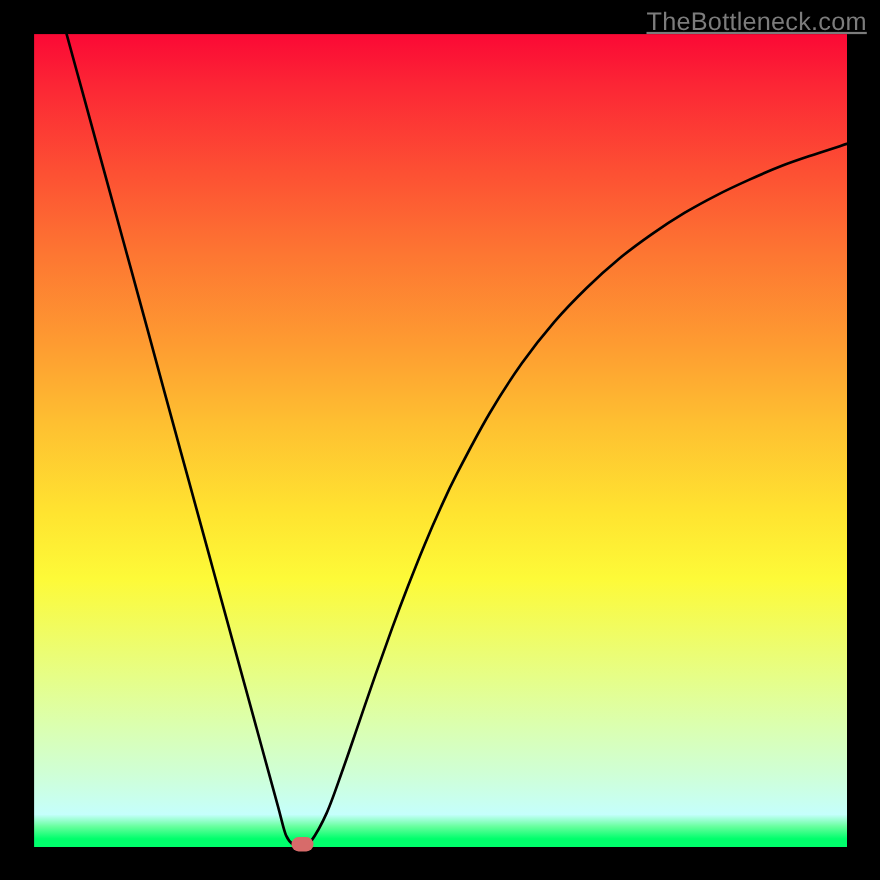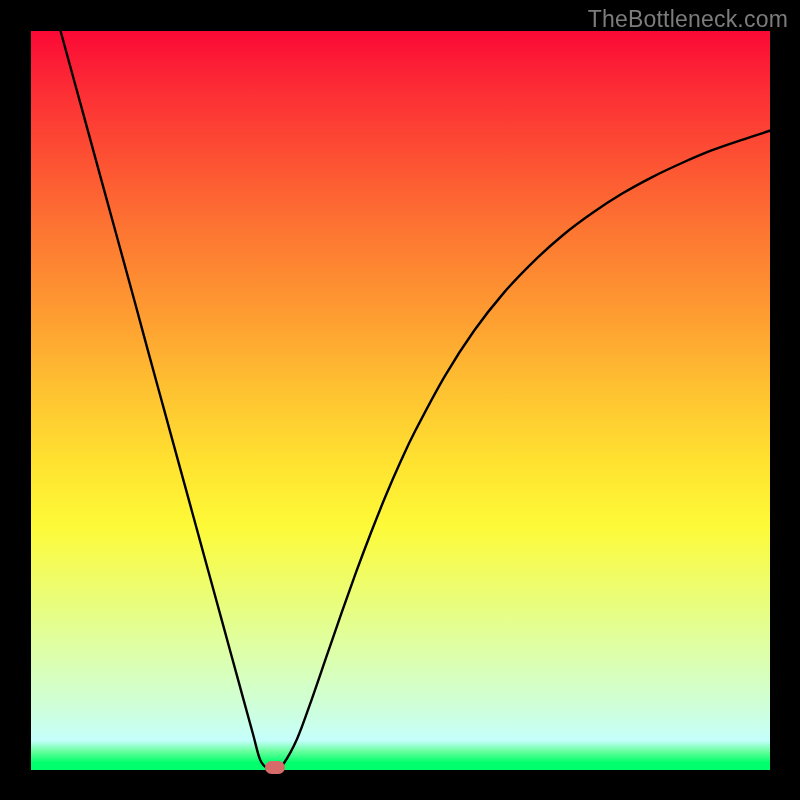--- a/index.html
+++ b/index.html
@@ -37,20 +37,21 @@
     );
   }
   .watermark {
     position: absolute;
     top: 6px;
     right: 12px;
     color: #7c7c7c;
     font-size: 23px;
     font-weight: 500;
     letter-spacing: 0.2px;
+    text-decoration: underline;
   }
   svg.curve {
     position: absolute;
     left: 0;
     top: 0;
     width: 739px;
     height: 739px;
   }
   .marker {
     position: absolute;

